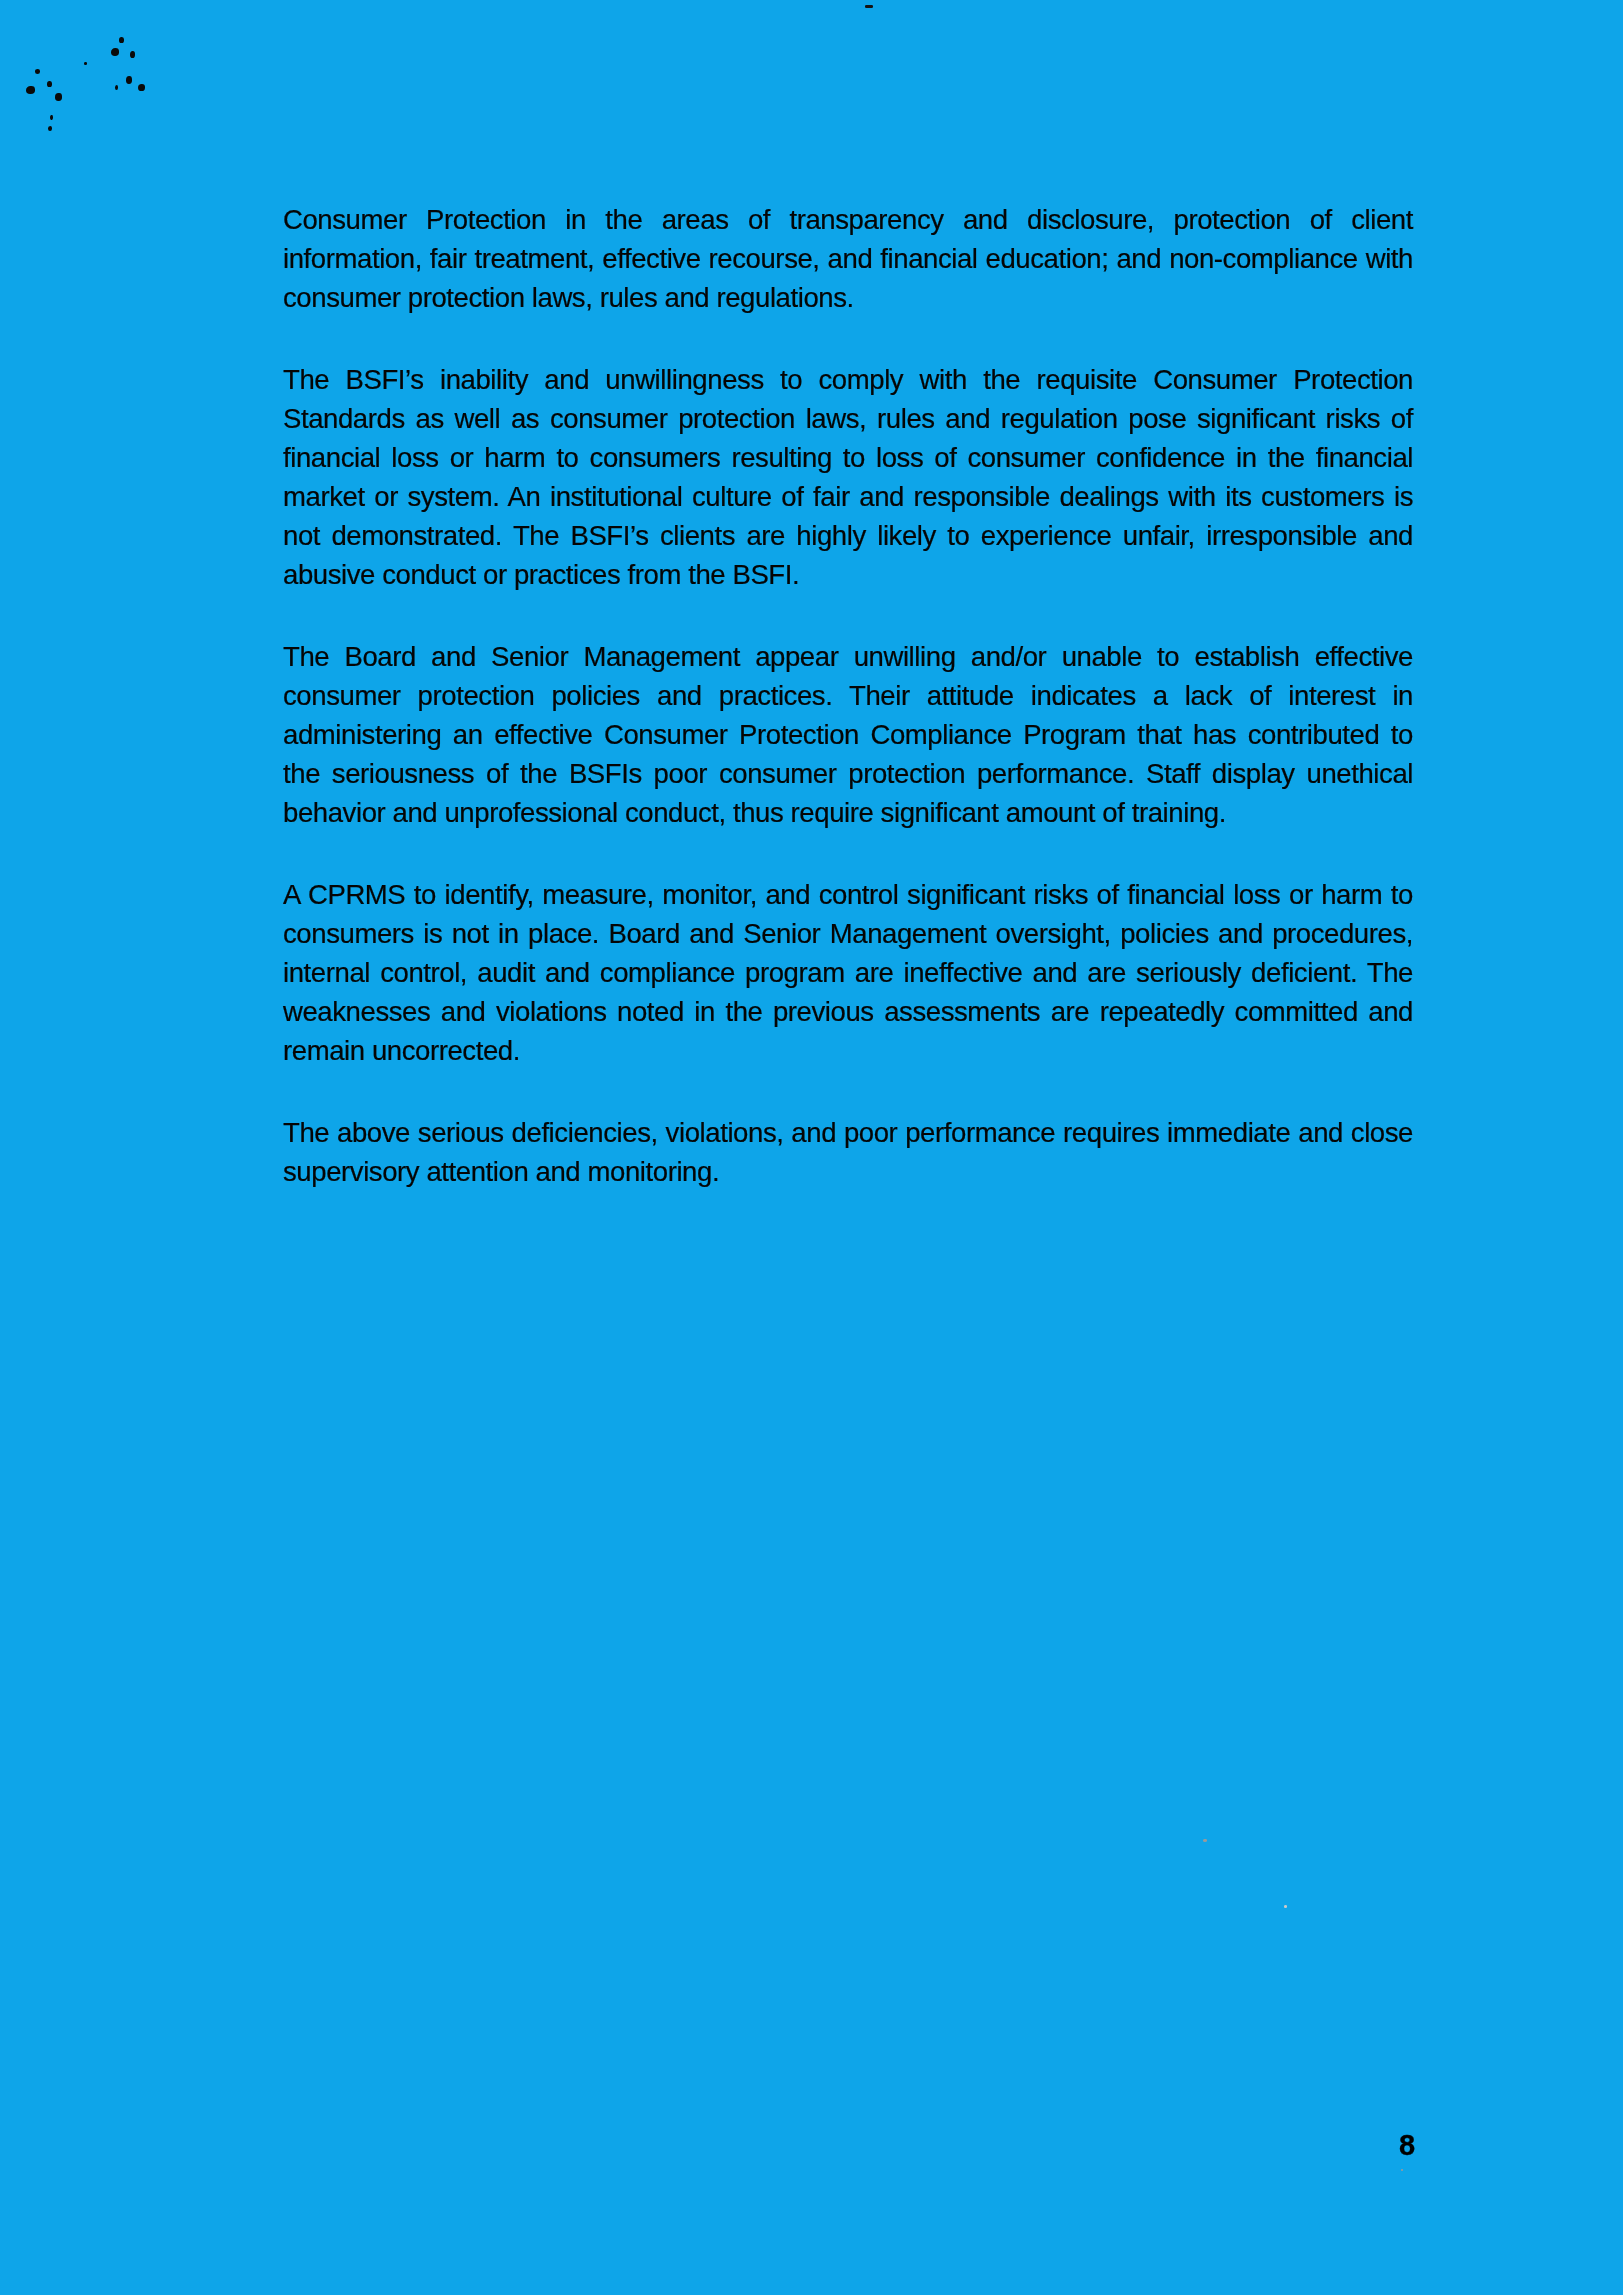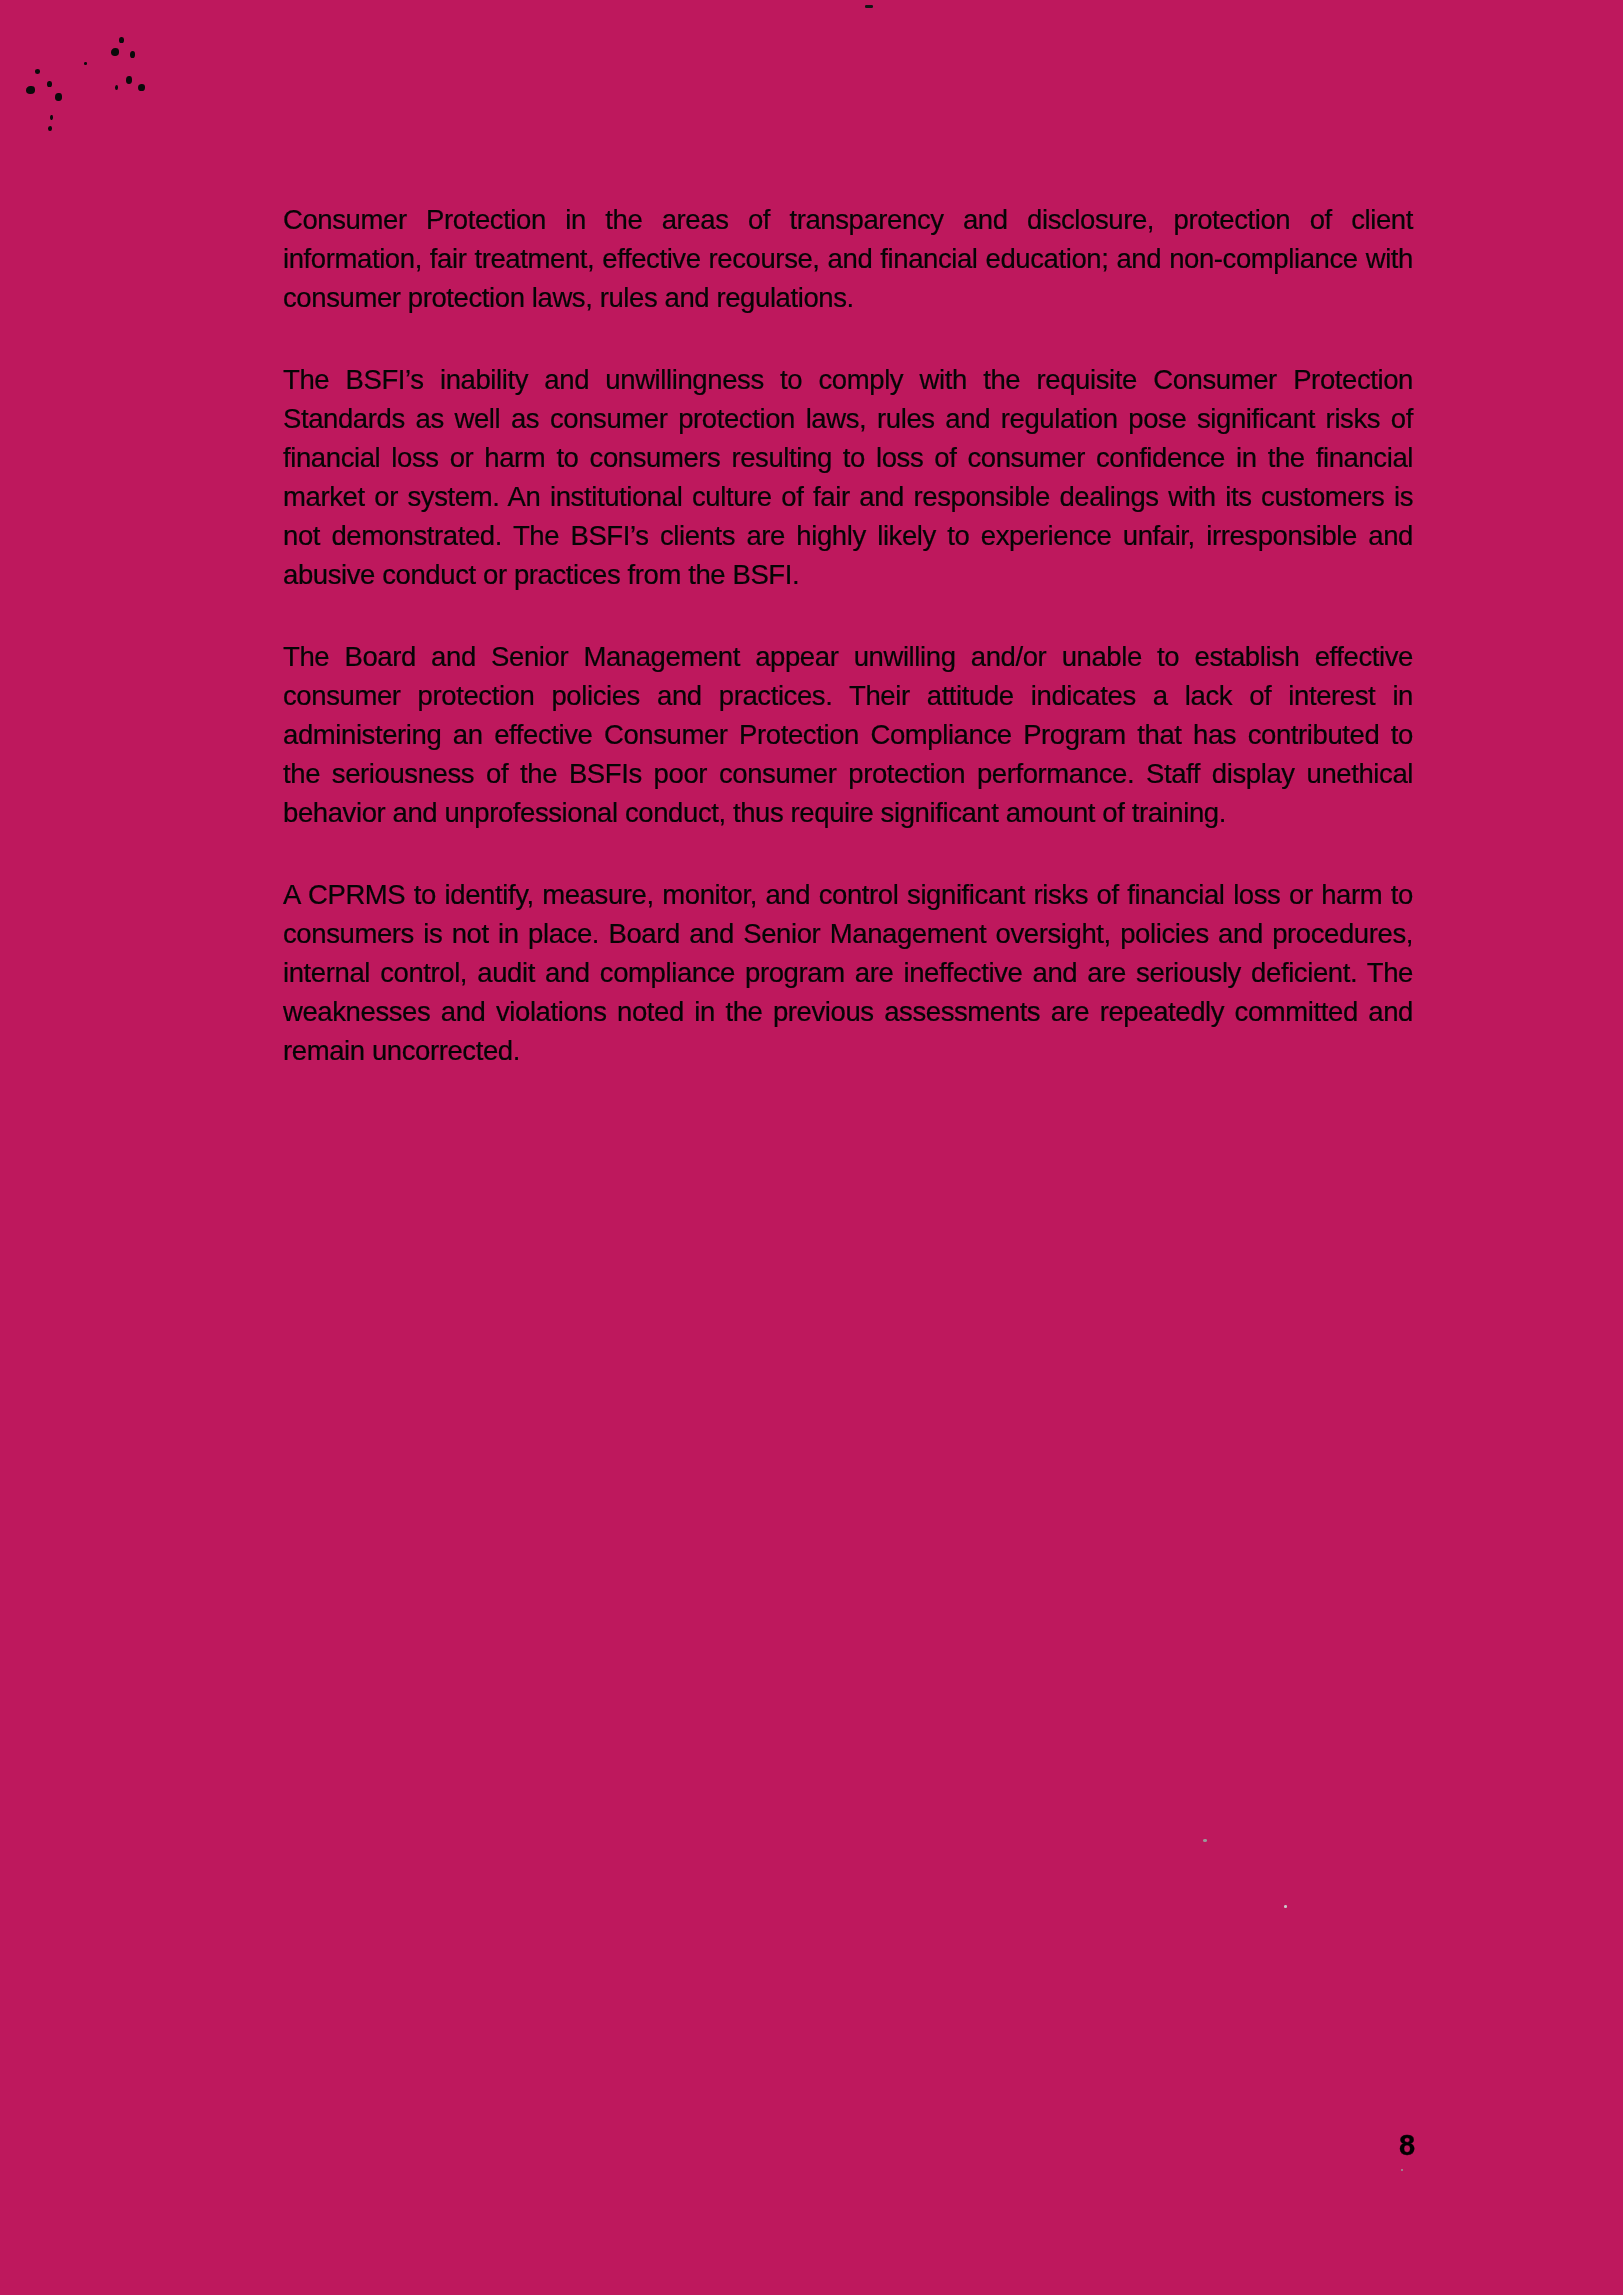--- a/index.html
+++ b/index.html
@@ -9,21 +9,21 @@
     background: #ffffff;
     font-family: "Liberation Sans", "DejaVu Sans", sans-serif;
     position: relative;
     overflow: hidden;
   }
   .page {
     position: absolute;
     left: 0; top: 0;
     width: 1623px;
     height: 2295px;
-    background: #be185d;
+    background: #0ea5e9;
   }
   .content {
     position: absolute;
     left: 283px;
     top: 200px;
     width: 1130px;
     color: #050505;
   }
   .content p {
     font-size: 27.5px;
@@ -81,18 +81,19 @@
   <span class="dash" style="left:865px;top:4.6px;width:7.9px;height:3.3px;"></span>
   <span class="speck faint" style="left:1203px;top:1839px;width:3.9px;height:2.6px;"></span>
   <span class="speck lite" style="left:1284px;top:1905px;width:2.6px;height:2.6px;"></span>
   <span class="speck faint" style="left:1401px;top:2169px;width:2px;height:2px;"></span>
 
   <div class="content">
     <p>Consumer Protection in the areas of transparency and disclosure, protection of client information, fair treatment, effective recourse, and financial education; and non-compliance with consumer protection laws, rules and regulations.</p>
     <p>The BSFI’s inability and unwillingness to comply with the requisite Consumer Protection Standards as well as consumer protection laws, rules and regulation pose significant risks of financial loss or harm to consumers resulting to loss of consumer confidence in the financial market or system.  An institutional culture of fair and responsible dealings with its customers is not demonstrated.  The BSFI’s clients are highly likely to experience unfair, irresponsible and abusive conduct or practices from the BSFI.</p>
     <p>The Board and Senior Management appear unwilling and/or unable to establish effective consumer protection policies and practices.  Their attitude indicates a lack of interest in administering an effective Consumer Protection Compliance Program that has contributed to the seriousness of the BSFIs poor consumer protection performance. Staff display unethical behavior and unprofessional conduct, thus require significant amount of training.</p>
     <p>A CPRMS to identify, measure, monitor, and control significant risks of financial loss or harm to consumers is not in place. Board and Senior Management oversight, policies and procedures, internal control, audit and compliance program are ineffective and are seriously deficient.  The weaknesses and violations noted in the previous assessments are repeatedly committed and remain uncorrected.</p>
+    <p>The above serious deficiencies, violations, and poor performance requires immediate and close supervisory attention and monitoring.</p>
   </div>
 
   <div class="page-number">8</div>
 
 </div>
 
 
 </body></html>

